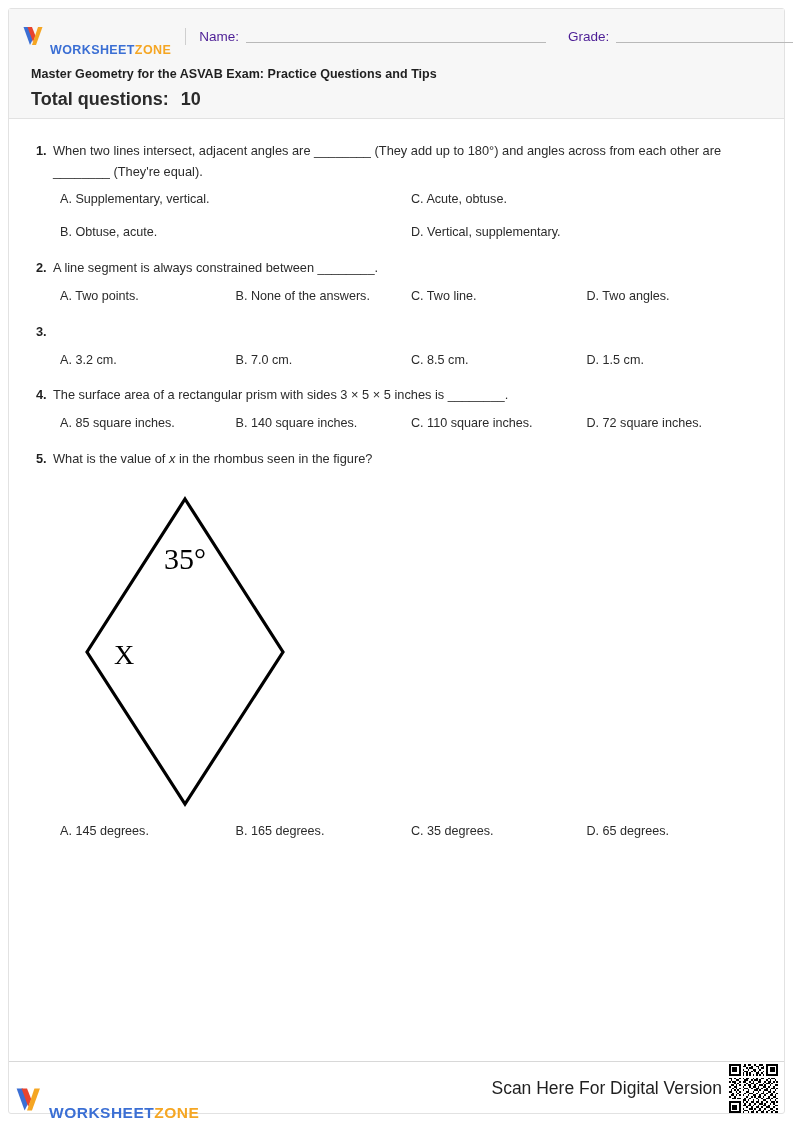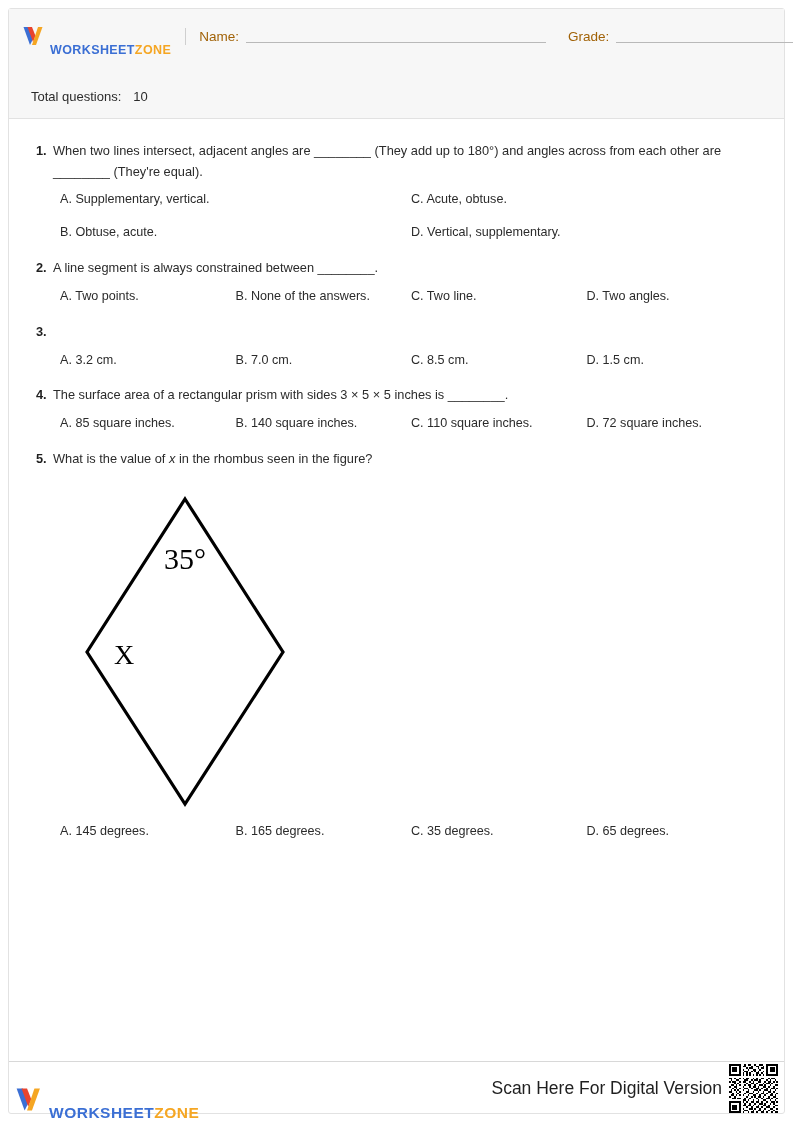--- a/index.html
+++ b/index.html
@@ -75,21 +75,21 @@
   .logo-divider {
     width: 1px;
     height: 17px;
     background: #cfcfcf;
     margin: 0 13px 0 14px;
     flex: none;
   }
 
   .field-label {
     font-size: 13.5px;
-    color: #a16207;
+    color: #4c1d95;
     white-space: nowrap;
   }
   .field-rule {
     border-bottom: 1px solid #b9b9b9;
     height: 13px;
     margin-left: 7px;
   }
   .name-rule { width: 300px; flex: none; }
   .grade-rule { width: 198px; flex: none; }
   .spacer-mid { width: 22px; flex: none; }
@@ -100,22 +100,23 @@
     top: 58px;
     font-size: 12.5px;
     font-weight: bold;
     color: #1f1f1f;
     letter-spacing: 0.05px;
   }
   .total-questions {
     position: absolute;
     left: 22px;
     top: 80px;
-    font-size: 13px;
+    font-size: 18px;
     color: #2b2b2b;
+    font-weight: bold;
   }
   .total-questions .tq-value { margin-left: 12px; }
 
   
   .body-area {
     position: absolute;
     left: 0;
     top: 110px;
     right: 0;
     bottom: 52px;
@@ -243,20 +244,21 @@
 
       <span class="field-label">Name:</span>
       <div class="field-rule name-rule"></div>
 
       <div class="spacer-mid"></div>
 
       <span class="field-label">Grade:</span>
       <div class="field-rule grade-rule"></div>
     </div>
 
+    <div class="worksheet-title">Master Geometry for the ASVAB Exam: Practice Questions and Tips</div>
 
     <div class="total-questions">
       <span>Total questions:</span><span class="tq-value">10</span>
     </div>
   </div>
 
   <div class="body-area">
 
     <div class="question">
       <div class="q-head">

